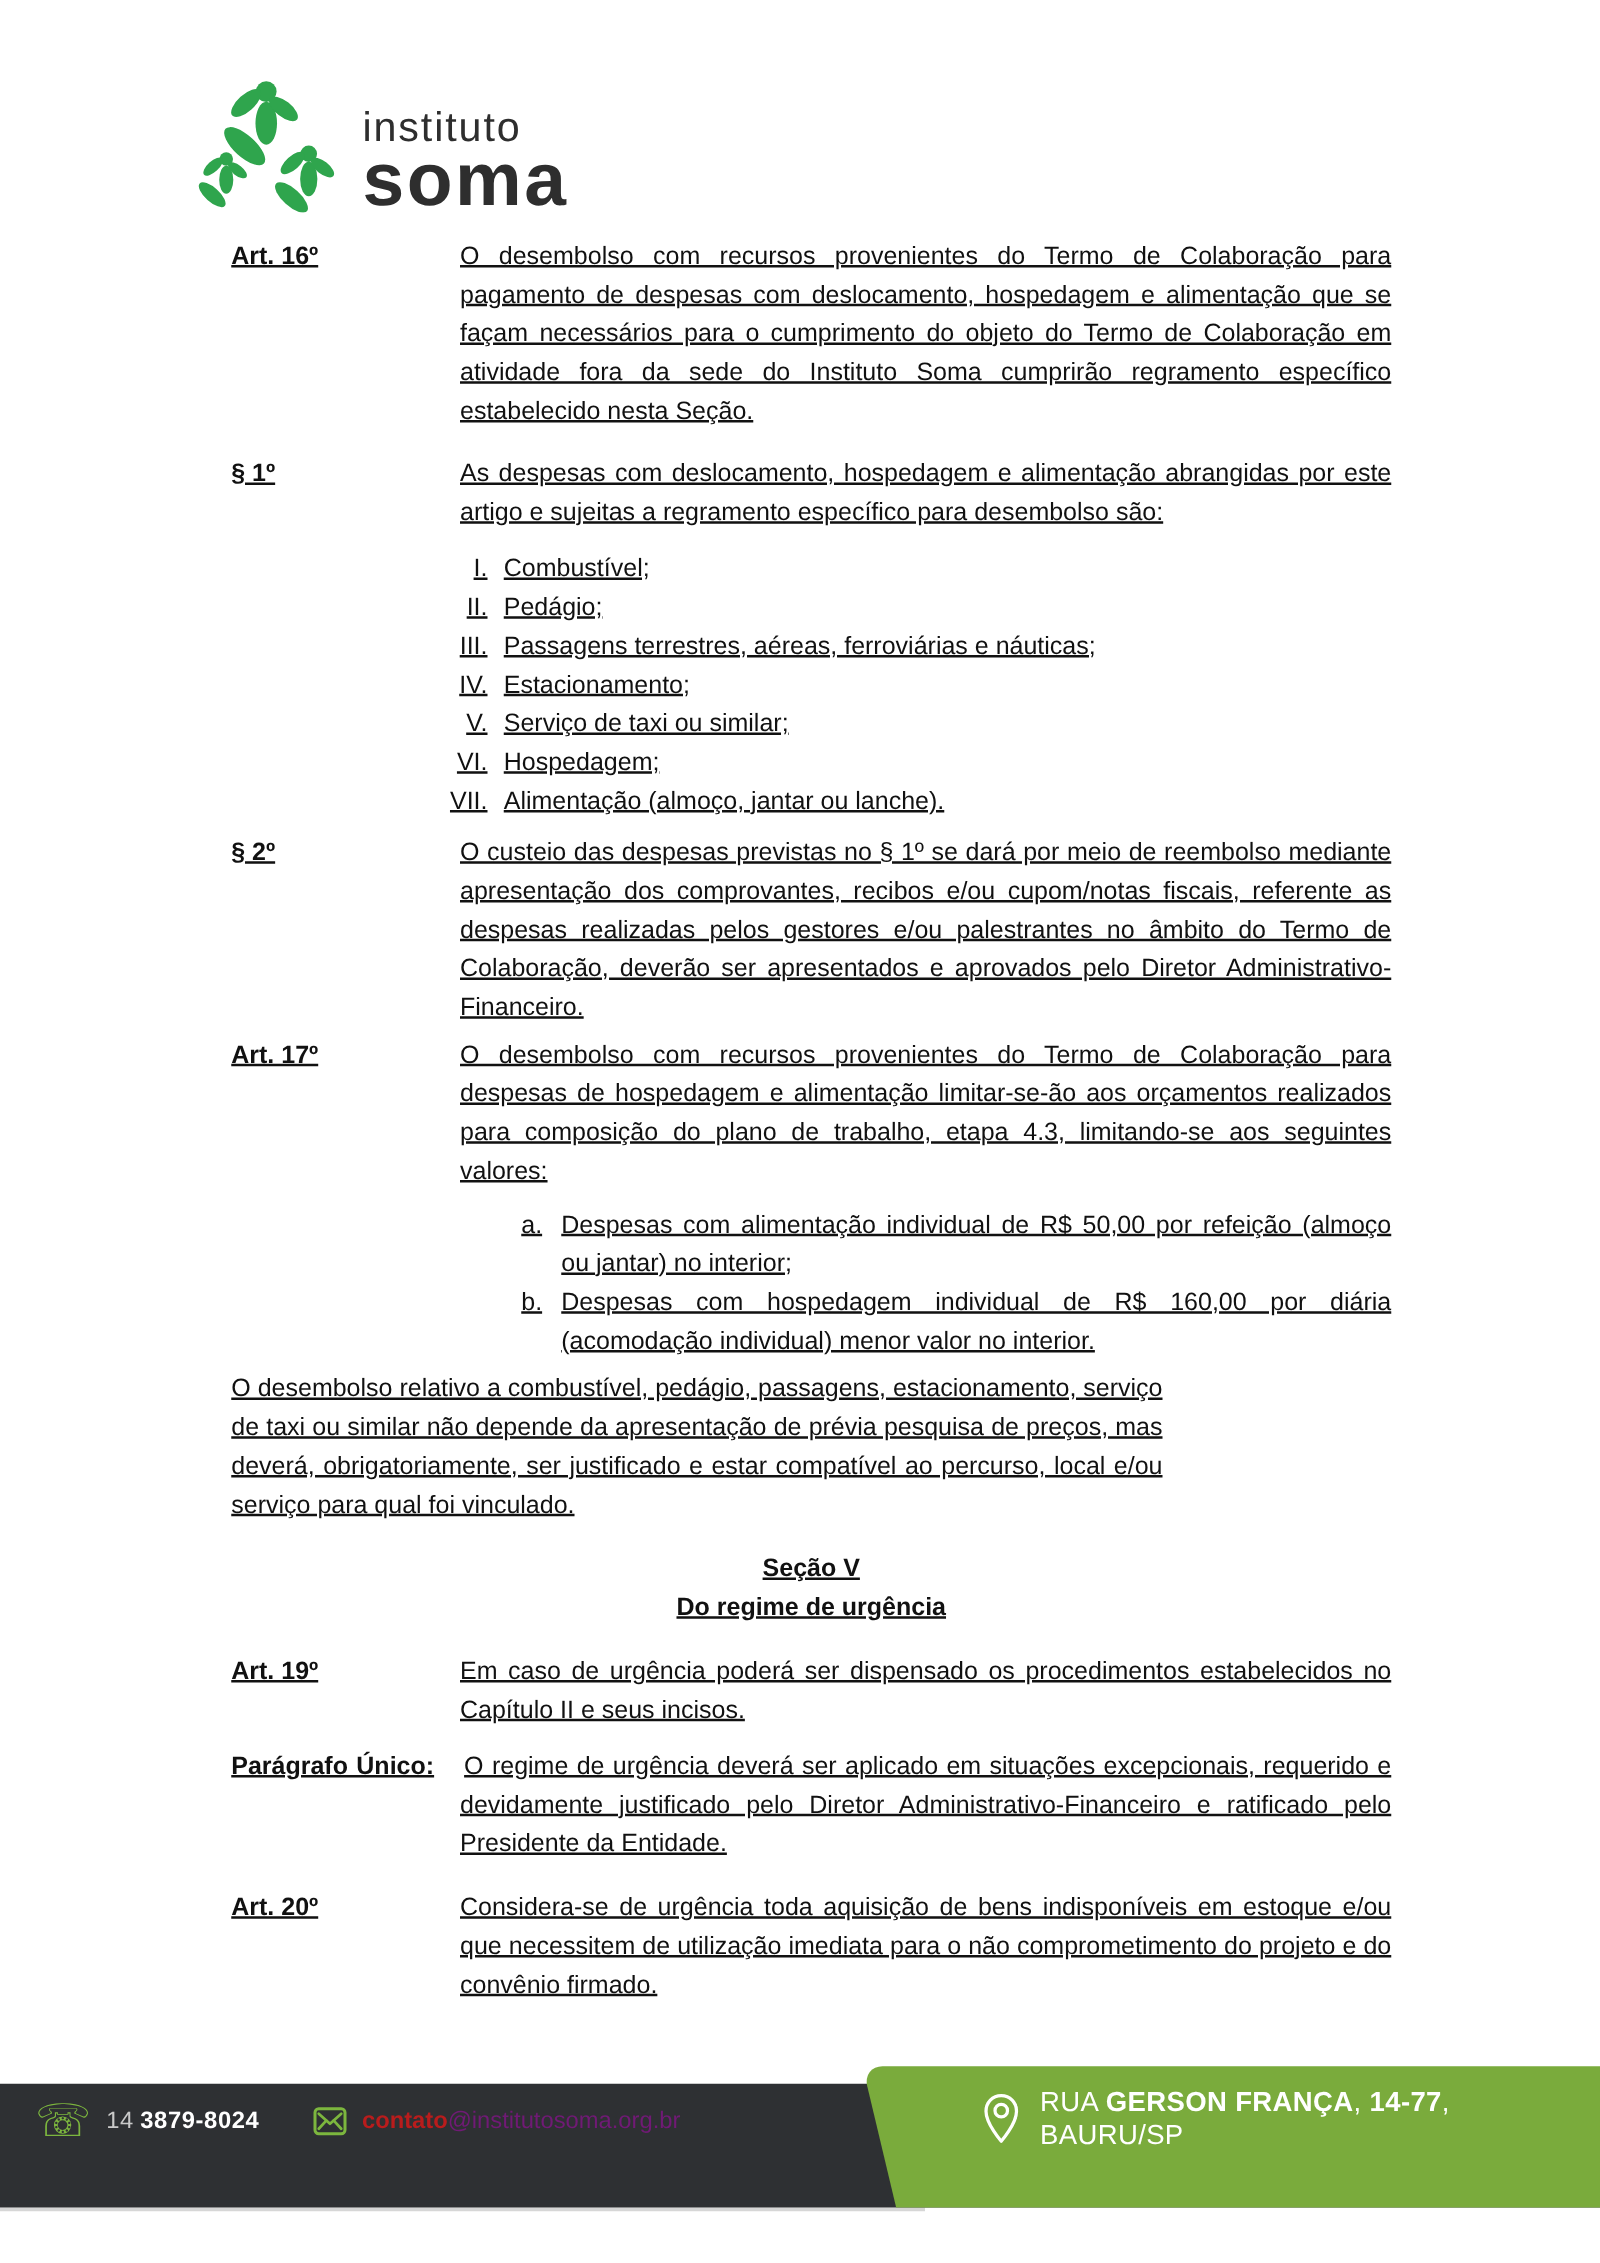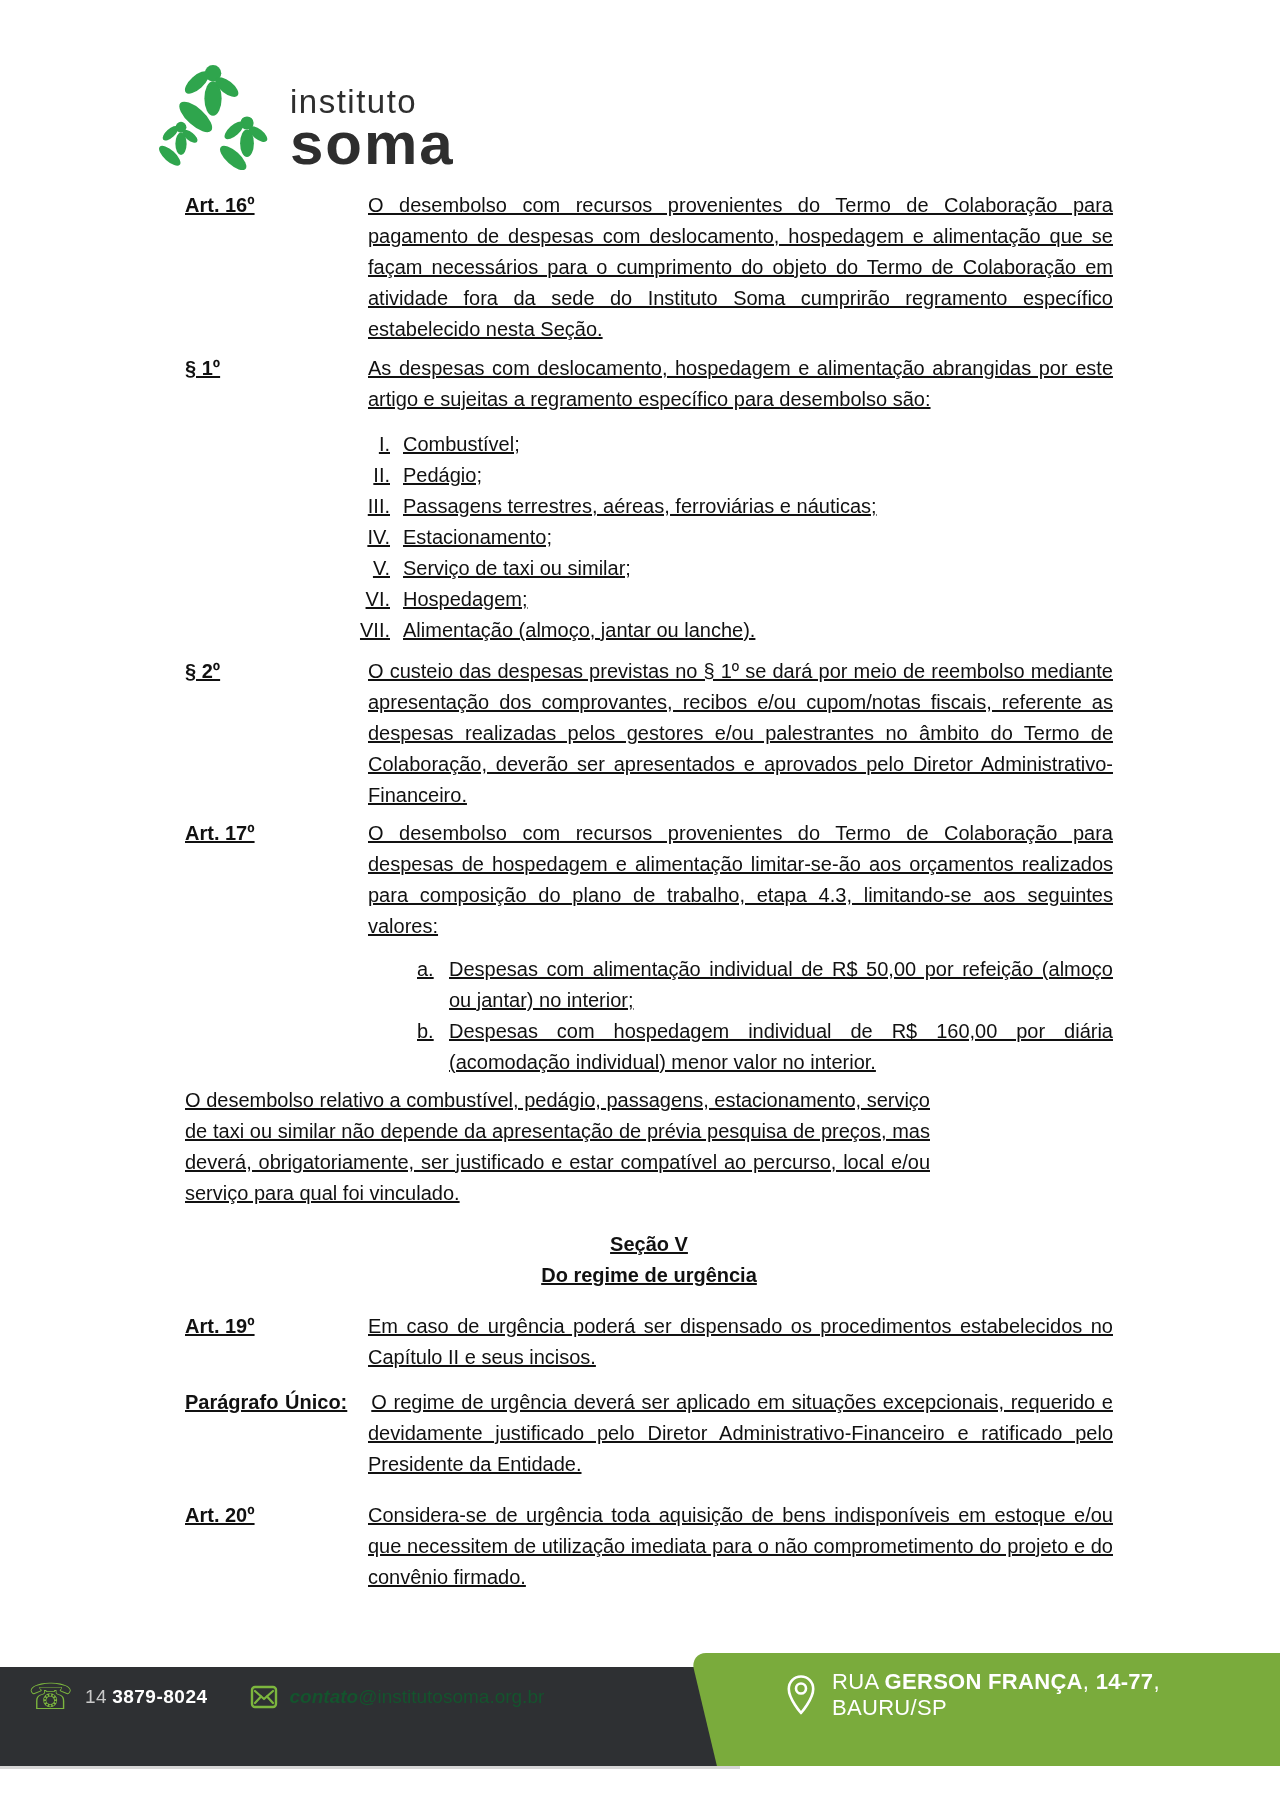--- a/index.html
+++ b/index.html
@@ -11,21 +11,21 @@
   .logo{position:absolute;left:158px;top:60px;display:flex;align-items:flex-end;}
   .logo-mark{width:122px;height:110px;flex:none;}
   .logo-text{margin-left:10px;padding-bottom:2px;color:#2e2e2e;}
   .logo-line1{font-size:33px;letter-spacing:1.5px;line-height:1;font-weight:400;}
   .logo-line2{font-size:60px;font-weight:700;letter-spacing:2px;line-height:.78;margin-top:3px;}
   
   .content{position:absolute;left:185px;top:190px;width:928px;font-size:20px;line-height:31px;text-decoration:underline;}
   .row{display:flex;}
   .row .lbl{width:183px;flex:none;font-weight:bold;}
   .row .body{width:745px;text-align:justify;}
-  .b-s1{margin-top:8px;}
+  .b-s1{margin-top:19px;}
   .roman{margin:14px 0 0 160px;}
   .roman .li{display:flex;}
   .roman .mk{width:45px;flex:none;text-align:right;margin-right:13px;}
   .b-s2{margin-top:10px;}
   .b-art17{margin-top:7px;}
   .letters{margin:12px 0 0 232px;width:696px;}
   .letters .li{display:flex;}
   .letters .mk{width:20px;flex:none;margin-right:12px;}
   .letters .tx{width:664px;text-align:justify;}
   .b-art18{margin-top:7px;}
@@ -44,22 +44,22 @@
   .footer-left{
     position:absolute;left:0;top:1667px;height:60px;display:flex;align-items:center;
     color:#fff;font-size:19px;
   }
   .phone-icon{margin-left:28px;font-size:36px;line-height:1;color:#7cb63e;}
   .phone-text{margin-left:12px;letter-spacing:.5px;}
   .phone-prefix{color:#c9c9c9;font-weight:400;text-align:right;}
   .phone-number{font-weight:bold;color:#fff;margin-left:5px;}
   .mail-icon{margin-left:42px;flex:none;}
   .email-text{margin-left:12px;}
-  .email-bold{font-weight:bold;color:#14532d;font-style:italic;}
-  .email-rest{color:#14532d;font-weight:400;}
+  .email-bold{font-weight:bold;color:#b91c1c;}
+  .email-rest{color:#701a75;font-weight:400;}
   .footer-right{
     position:absolute;left:786px;top:1667px;height:56px;display:flex;align-items:center;
     color:#fff;font-size:22px;
   }
   .pin-icon{flex:none;}
   .addr-text{margin-left:16px;letter-spacing:.3px;}
   .addr-b{font-weight:bold;}
 </style>
 </head>
 <body>

